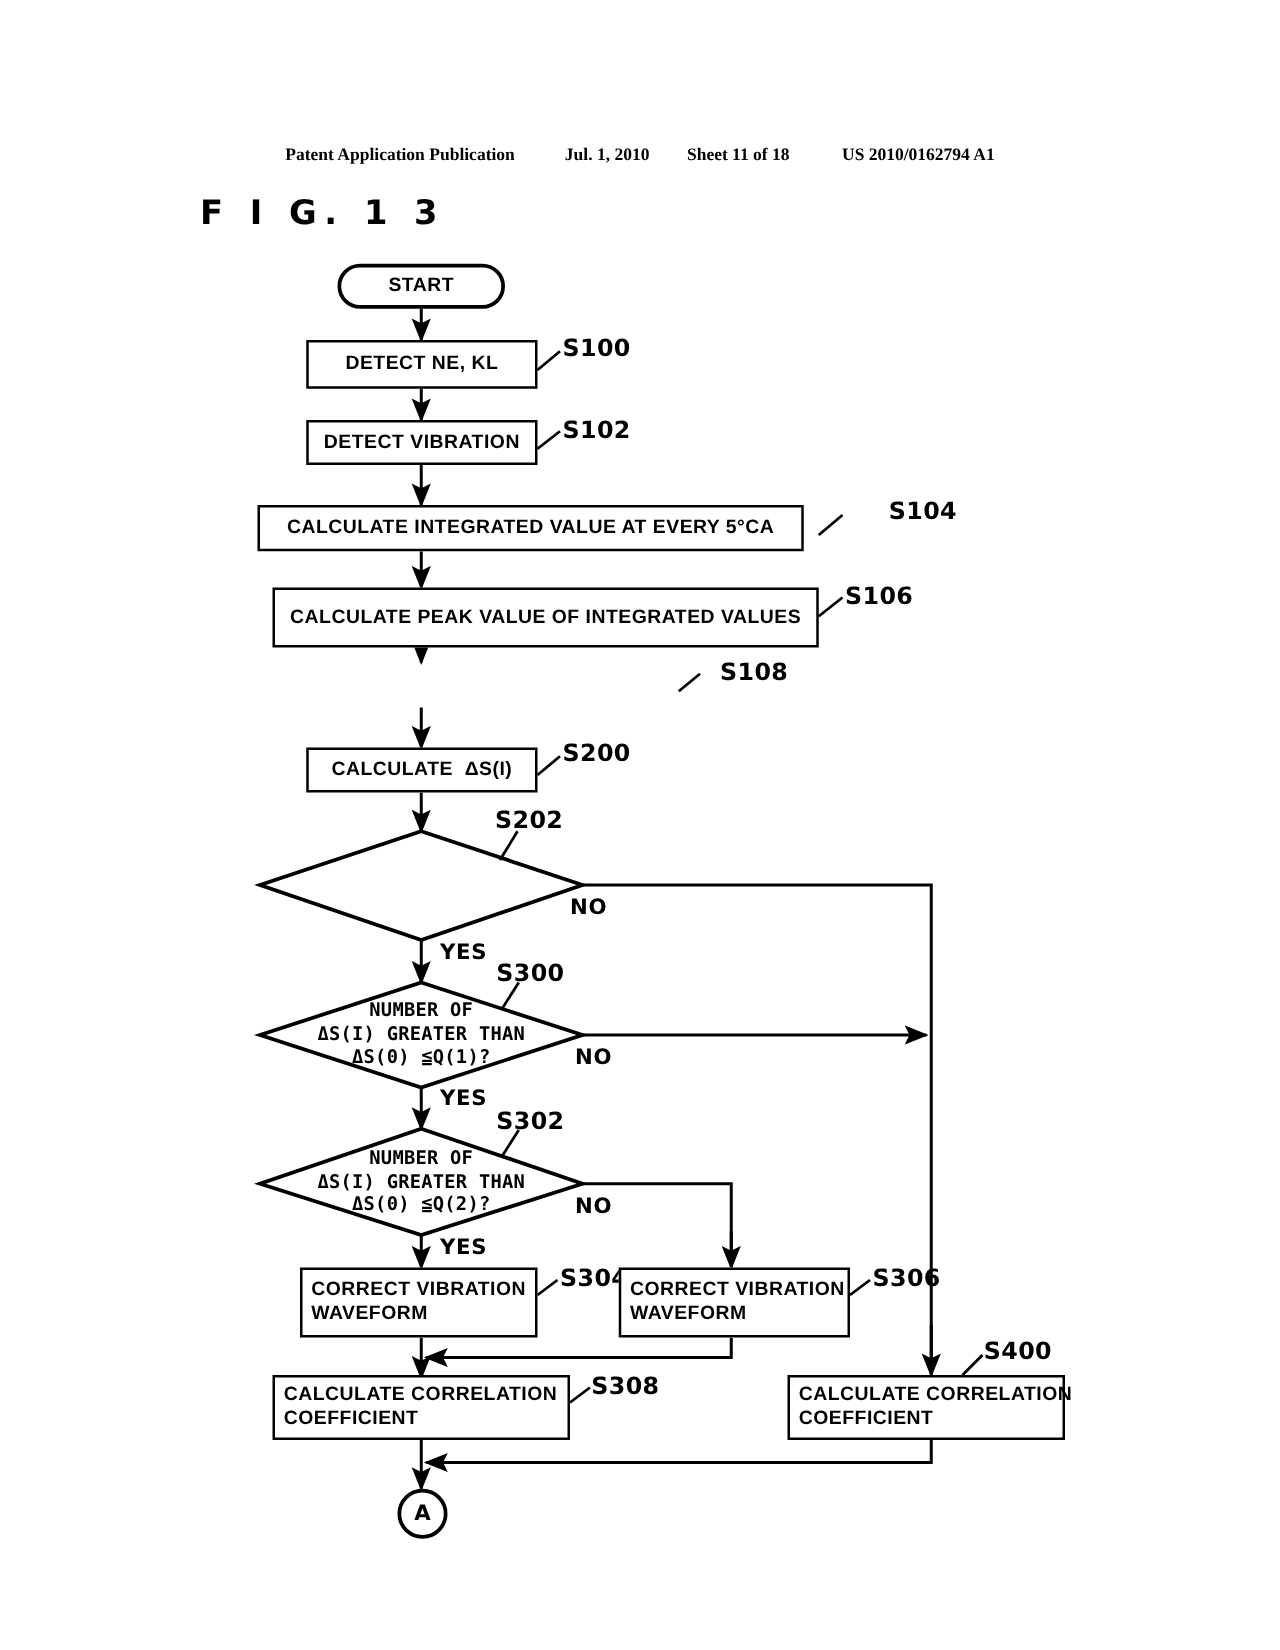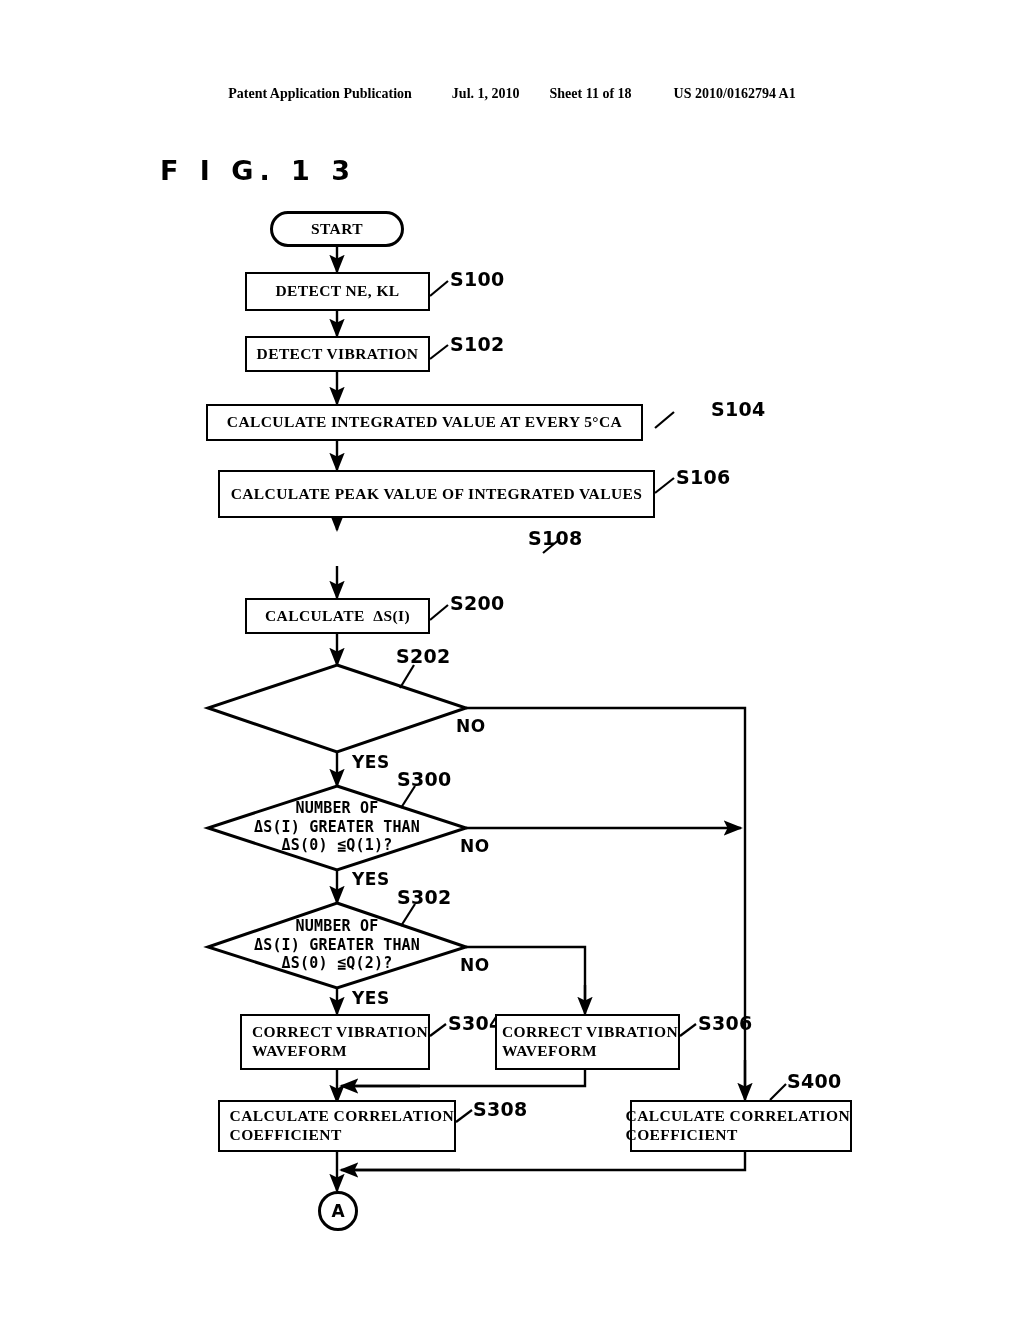--- a/index.html
+++ b/index.html
@@ -27,21 +27,21 @@
     justify-content: center;
     align-items: baseline;
     font-family: "Liberation Serif", serif;
     font-weight: bold;
     font-size: 14px;
     letter-spacing: 0px;
     white-space: nowrap;
   }
   .page-header .hdr-pub   { margin-right: 40px; }
   .page-header .hdr-date  { margin-right: 30px; }
-  .page-header .hdr-sheet { margin-right: 42px; }
+  .page-header .hdr-sheet { margin-right: 42px; margin-top: 31px; }
   .page-header .hdr-patno { }
 
   
   .fig-label {
     position: absolute;
     left: 160px;
     top: 155px;
     font-family: "DejaVu Sans", sans-serif;
     font-weight: bold;
     font-size: 27px;
@@ -58,29 +58,29 @@
     height: 1320px;
   }
 
   .node {
     position: absolute;
     box-sizing: border-box;
     border: 2.5px solid #000;
     background: #fff;
     display: flex;
     align-items: center;
-    font-family: Liberation Serif, serif;
+    font-family: Liberation Sans, sans-serif;
     font-weight: bold;
     font-size: 15.5px;
     letter-spacing: 0.4px;
     line-height: 1.22;
     white-space: pre;
   }
   .node.center { justify-content: center; }
-  .node.leftal { justify-content: flex-end; padding-left: 7px; }
+  .node.leftal { justify-content: flex-start; padding-left: 7px; }
 
   .terminator {
     border-radius: 26px;
     border-width: 3px;
   }
 
   .step-tag {
     position: absolute;
     font-family: "DejaVu Sans", sans-serif;
     font-weight: bold;
@@ -214,21 +214,21 @@
   <div class="node center" style="left:206px; top:404px; width:437px; height:37px;">
     <span>CALCULATE INTEGRATED VALUE AT EVERY 5°CA</span>
   </div>
   <div class="step-tag" style="left:676px; top:398px;margin-left:35px;">S104</div>
 
   <div class="node center" style="left:218px; top:470px; width:437px; height:48px;">
     <span>CALCULATE PEAK VALUE OF INTEGRATED VALUES</span>
   </div>
   <div class="step-tag" style="left:676px; top:466px;">S106</div>
 
-  <div class="step-tag" style="left:528px; top:527px;">S108</div>
+  <div class="step-tag" style="left:576px; top:527px;">S108</div>
 
   <div class="node center" style="left:245px; top:598px; width:185px; height:36px;">
     <span>CALCULATE  ΔS(I)</span>
   </div>
   <div class="step-tag" style="left:450px; top:592px;">S200</div>
 
   <svg class="lines" style="pointer-events:none;" viewBox="0 0 1024 1320" xmlns="http://www.w3.org/2000/svg">
     <polygon points="337,665 466,708 337,752 208,708" fill="#fff" stroke="#000" stroke-width="3"></polygon>
     <polygon points="337,786 466,828 337,870 208,828" fill="#fff" stroke="#000" stroke-width="3"></polygon>
     <polygon points="337,903 466,947 337,988 208,947" fill="#fff" stroke="#000" stroke-width="3"></polygon>

